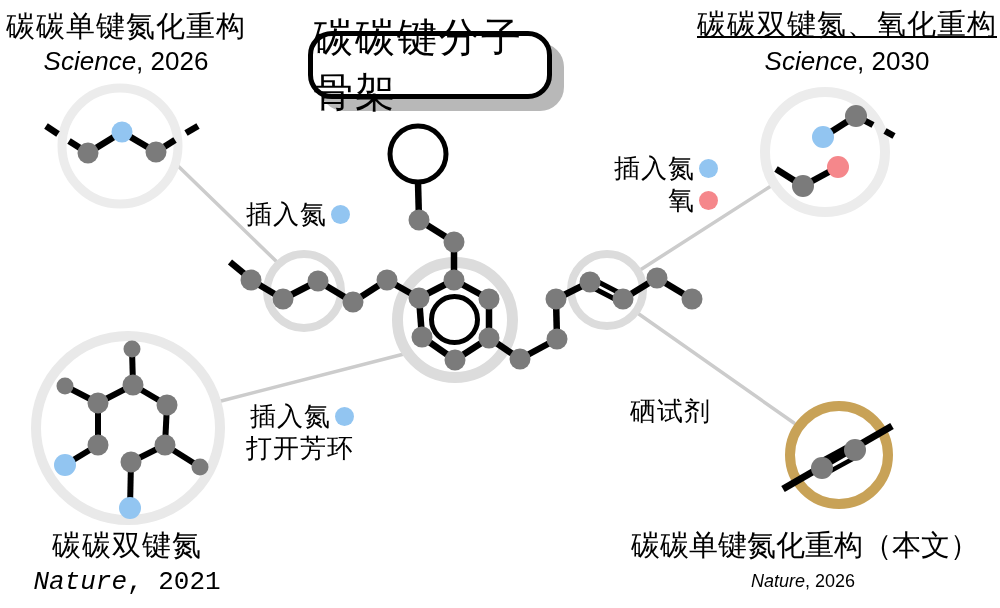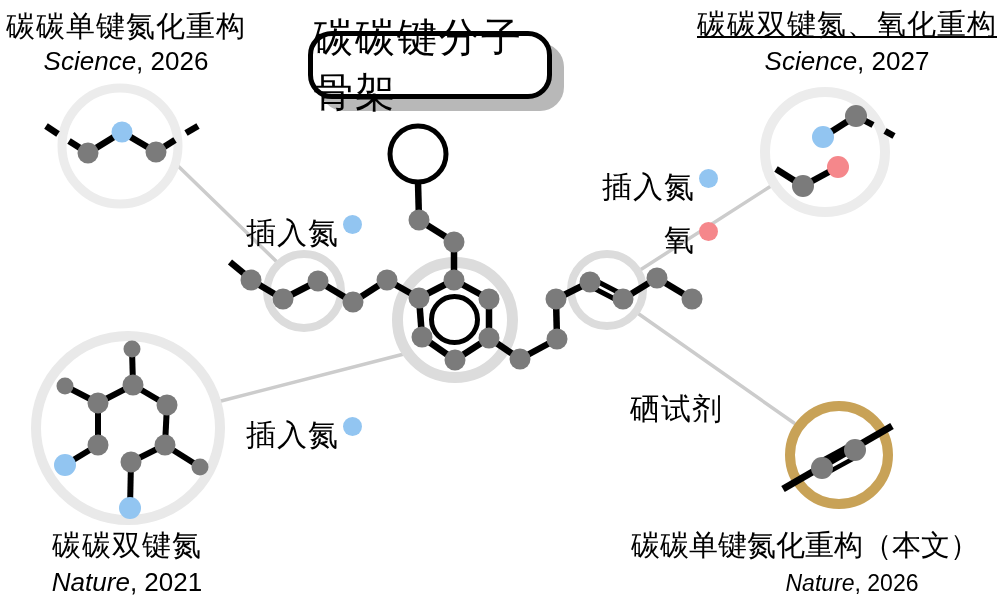--- a/index.html
+++ b/index.html
@@ -5,21 +5,21 @@
   html,body{margin:0;padding:0;background:#fff;}
   body{width:1000px;height:608px;position:relative;overflow:hidden;
        font-family:"Liberation Serif","DejaVu Serif",serif;color:#000;}
   .stage{position:absolute;left:0;top:0;width:1000px;height:608px;}
   svg.stage{z-index:1;}
   .txt{position:absolute;z-index:2;line-height:1.12;}
   .cjk-heading{font-size:29px;text-align:center;letter-spacing:1px;}
   .journal{font-size:26px;text-align:center;
            font-family:"Liberation Sans","DejaVu Sans",sans-serif;}
   .journal .jname{font-style:italic;}
-  .cjk-label{font-size:30px;letter-spacing:1px;margin-top:16px;}
+  .cjk-label{font-size:26px;letter-spacing:1px;}
   .title-box{position:absolute;z-index:2;left:308px;top:31px;width:234px;height:58px;
              border:5px solid #000;border-radius:24px;background:#fff;
              box-shadow:12px 12px 0 #b8b8b8;
              display:flex;align-items:center;justify-content:center;
              font-size:40px;letter-spacing:2px;}
   .label-row{display:flex;align-items:center;gap:4px;}
   .label-col{display:flex;flex-direction:column;gap:3px;}
   .align-r{align-items:flex-end;}
   .label-col .label-row{justify-content:flex-end;}
   .dot{width:19px;height:19px;border-radius:50%;display:inline-block;flex:0 0 auto;}
@@ -173,30 +173,30 @@
 <div class="txt journal" style="left:0;top:47px;width:252px;">
   <span class="jname">Science</span><span>, 2026</span>
 </div>
 
 <div class="title-box">
   <span>碳碳键分子骨架</span>
 </div>
 
 <div class="txt cjk-heading" style="left:694px;top:8px;width:306px;text-decoration:underline;">碳碳双键氮、氧化重构</div>
 <div class="txt journal" style="left:694px;top:47px;width:306px;">
-  <span class="jname">Science</span><span>, 2027</span>
+  <span class="jname">Science</span><span>, 2030</span>
 </div>
 
 <div class="txt cjk-heading" style="left:0;top:529px;width:254px;">碳碳双键氮</div>
-<div class="txt journal" style="left:0;top:568px;width:254px;">
+<div class="txt journal" style="left:0;top:568px;width:254px;font-family:Liberation Mono, monospace;">
   <span class="jname">Nature</span><span>, 2021</span>
 </div>
 
 <div class="txt cjk-heading" style="left:628px;top:529px;width:354px;letter-spacing:0;">碳碳单键氮化重构（本文）</div>
-<div class="txt journal" style="left:752px;top:571px;width:200px;font-size:23px;text-align:center;">
+<div class="txt journal" style="left:703px;top:571px;width:200px;font-size:18px;text-align:center;">
   <span class="jname">Nature</span><span>, 2026</span>
 </div>
 
 <div class="txt label-row" style="left:246px;top:200px;">
   <span class="cjk-label">插入氮</span>
   <span class="dot dot-blue"></span>
 </div>
 
 <div class="txt label-col align-r" style="left:586px;top:154px;width:132px;">
   <div class="label-row">
@@ -207,15 +207,16 @@
     <span class="cjk-label">氧</span>
     <span class="dot dot-red"></span>
   </div>
 </div>
 
 <div class="txt label-col" style="left:246px;top:402px;">
   <div class="label-row">
     <span class="cjk-label">插入氮</span>
     <span class="dot dot-blue"></span>
   </div>
-</div>
-
-<div class="txt cjk-label" style="left:630px;top:376px;">硒试剂</div>
+  <span class="cjk-label">打开芳环</span>
+</div>
+
+<div class="txt cjk-label" style="left:630px;top:397px;">硒试剂</div>
 
 </body></html>

